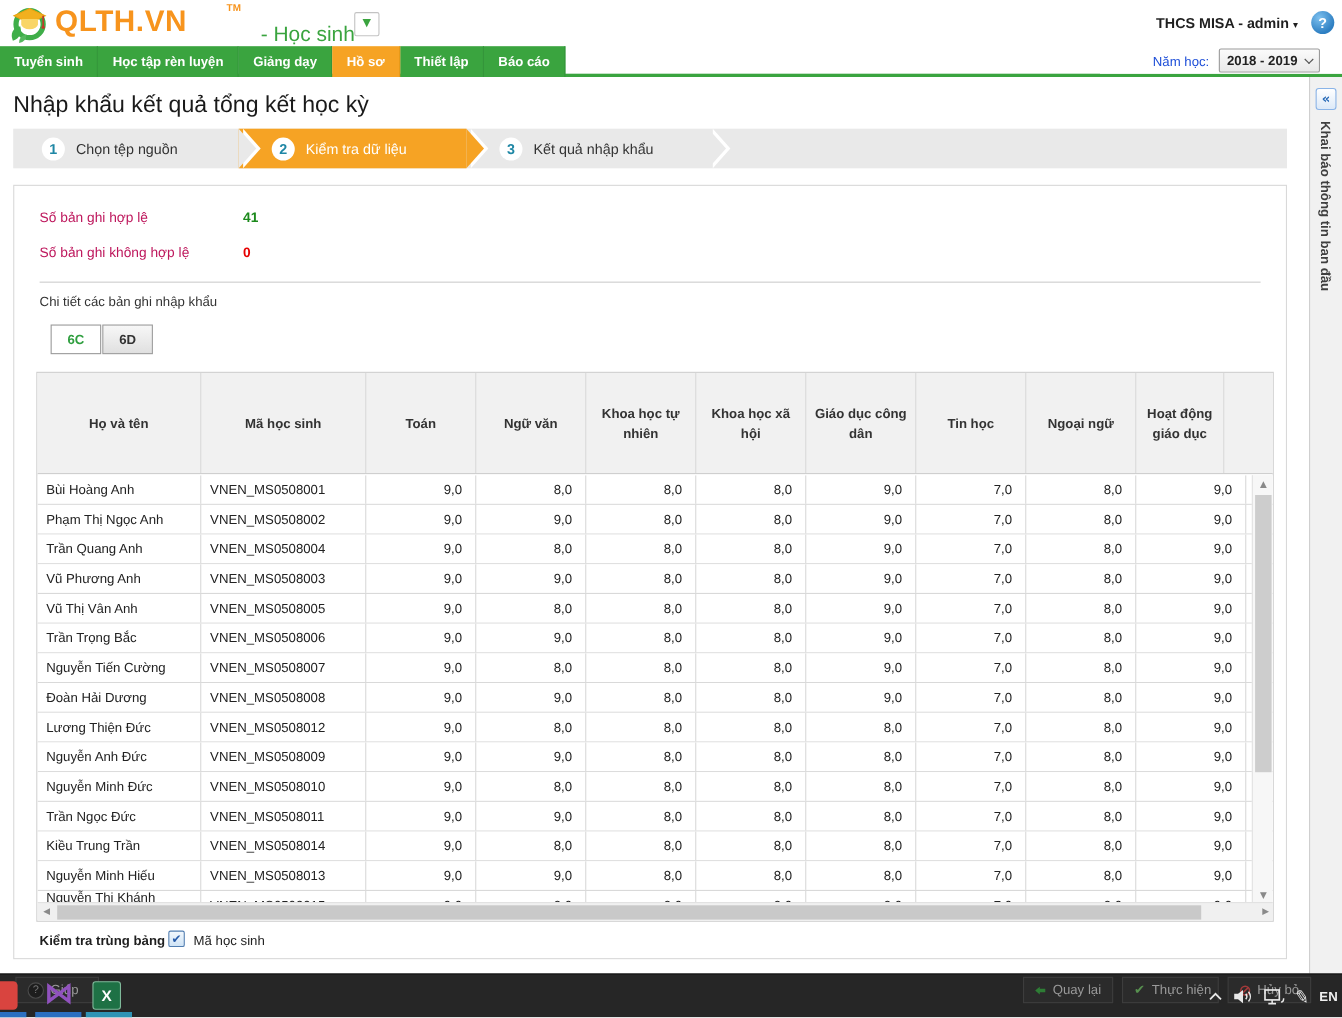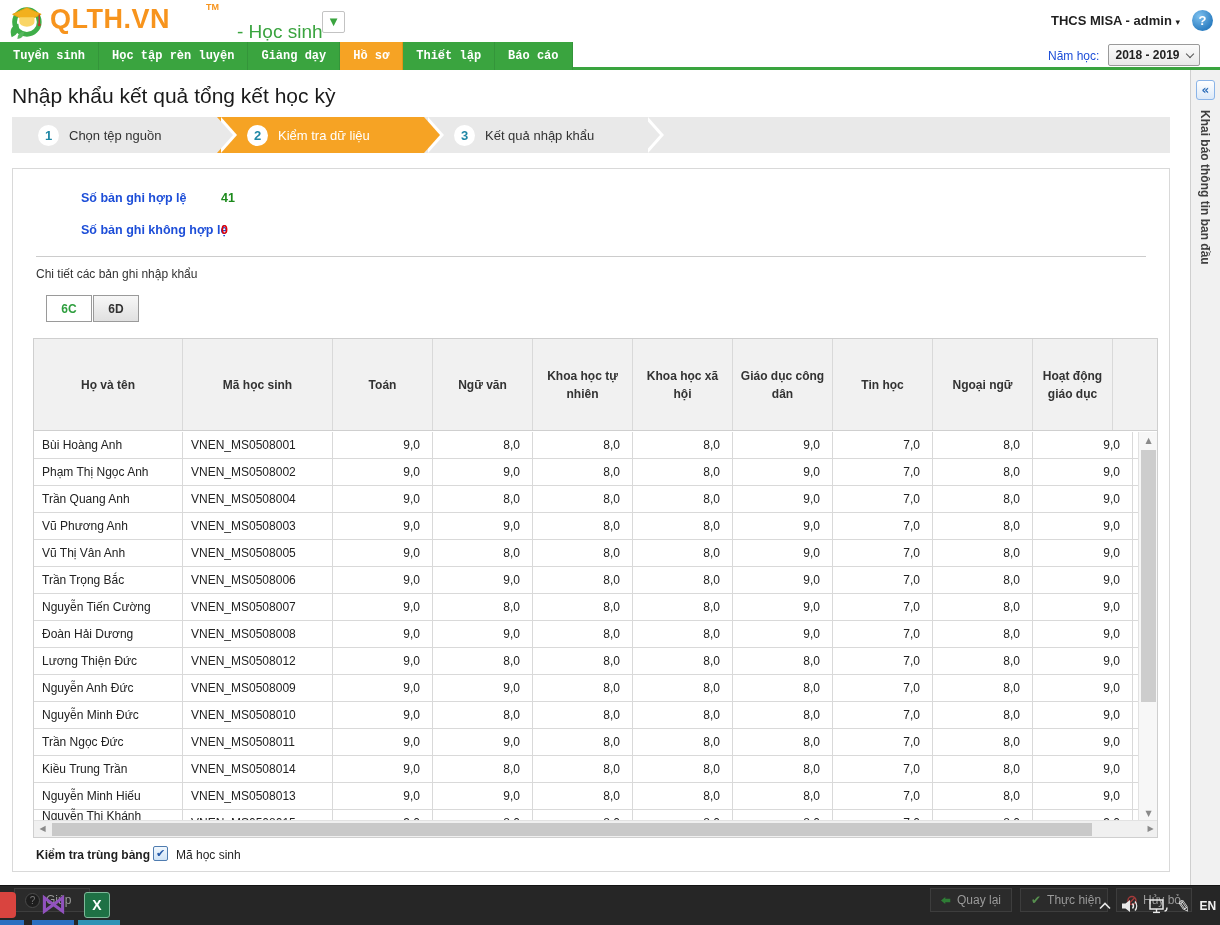--- a/index.html
+++ b/index.html
@@ -16,21 +16,21 @@
   .account { position:absolute; left:1040px; top:13px; width:140px; text-align:right; font-size:13px; font-weight:bold; color:#1f1f1f; cursor:pointer; }
   .account .caret { font-size:9px; font-family:"DejaVu Sans", sans-serif; }
   .help-bubble { position:absolute; left:1192px; top:10px; width:21px; height:21px; border-radius:50%;
       background:radial-gradient(circle at 35% 30%, #7cc0ef, #2e7fc2 70%); color:#fff; font-weight:bold;
       font-size:13px; text-align:center; line-height:21px; cursor:pointer; }
 
   
   .nav-strip { position:absolute; left:0; top:67px; width:1220px; height:3px; background:#3aa43f; }
   .navbar { position:absolute; left:0; top:42px; height:28px; display:flex; z-index:2; }
   .nav-tab { height:28px; padding:0 13px; background:#3aa43f; color:#fff; font-size:12px; font-weight:bold;
-      display:flex; align-items:center; border-right:1px solid #34953a; cursor:pointer; white-space:nowrap;font-family:Liberation Mono, monospace; }
+      display:flex; align-items:center; border-right:1px solid #34953a; cursor:pointer; white-space:nowrap; }
   .nav-tab.active { background:#f6a324; border-right-color:#e09416; }
   .year-area { position:absolute; left:1000px; top:42px; width:220px; height:25px; background:#fff; z-index:1; }
   .year-label { position:absolute; left:48px; top:7px; font-size:12px; color:#1d4ed8; }
   .year-dd { position:absolute; left:108px; top:2px; width:92px; height:22px; border:1px solid #9a9a9a; border-radius:2px;
       background:linear-gradient(#fbfbfb,#e9e9e9); font-size:12px; font-weight:bold; color:#222;
       display:flex; align-items:center; justify-content:center; gap:7px; cursor:pointer; }
   .year-dd .chev { width:6px; height:6px; border-right:1px solid #555; border-bottom:1px solid #555; transform:rotate(45deg); margin-top:-3px; }
 
   
   .page-title { position:absolute; left:12px; top:84px; font-size:21px; color:#1a1a1a; }
@@ -42,21 +42,21 @@
   .step.active::after { border-left-color:#f6a324; }
   .step-num { width:21px; height:21px; border-radius:50%; background:#fff; color:#1f87a5; font-weight:bold; font-size:13px; text-align:center; line-height:21px; margin-right:10px; flex:0 0 21px; }
   .step-label { font-size:13px; color:#333; white-space:nowrap; }
   .step.active .step-label { color:#fff; }
   .s1 { left:0; width:205px; padding-left:26px; z-index:6; }
   .s2 { left:205px; width:207px; padding-left:30px; z-index:5; }
   .s3 { left:412px; width:220px; padding-left:30px; z-index:4; }
 
   
   .panel { position:absolute; left:12px; top:168px; width:1158px; height:704px; border:1px solid #d9d9d9; background:#fff; }
-  .stat-label { position:absolute; left:23px; font-size:12.5px; font-weight:bold; color:#1d4ed8;margin-left:45px; }
+  .stat-label { position:absolute; left:23px; font-size:12.5px; font-weight:normal; color:#be185d; }
   .stat-value { position:absolute; left:208px; font-size:12.5px; font-weight:bold; }
   .divider { position:absolute; left:23px; top:87px; width:1110px; height:1px; background:#ccc; }
   .detail-caption { position:absolute; left:23px; top:98px; font-size:12px; color:#333; }
   .class-tab { position:absolute; top:126px; width:46px; height:27px; border:1px solid #9a9a9a; font-size:12px; font-weight:bold;
       display:flex; align-items:center; justify-content:center; cursor:pointer; }
   .class-tab.active { background:#fff; color:#2e9e3e; }
   .class-tab.inactive { background:linear-gradient(#f7f7f7,#e0e0e0); color:#333; }
 
   
   .grid { position:absolute; left:20px; top:169px; width:1125px; height:500px; border:1px solid #cfcfcf; background:#fff; overflow:hidden; }

